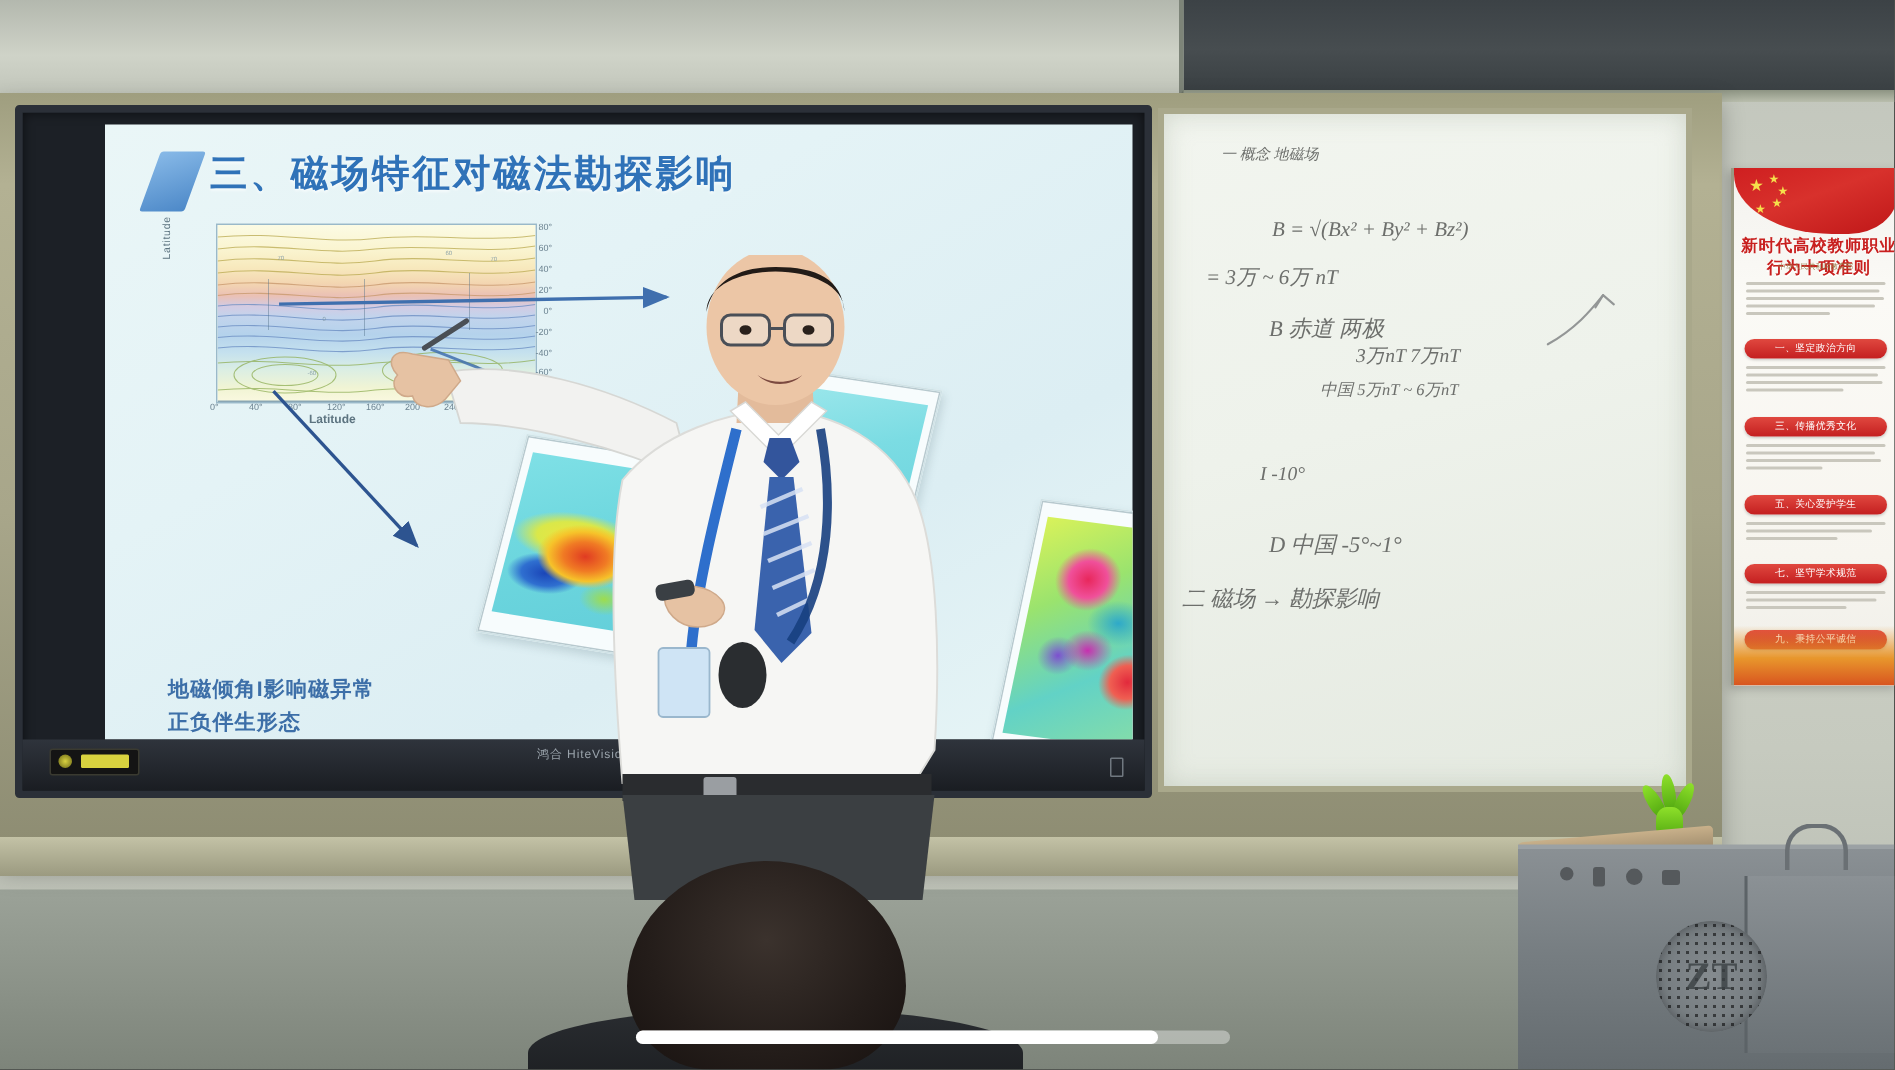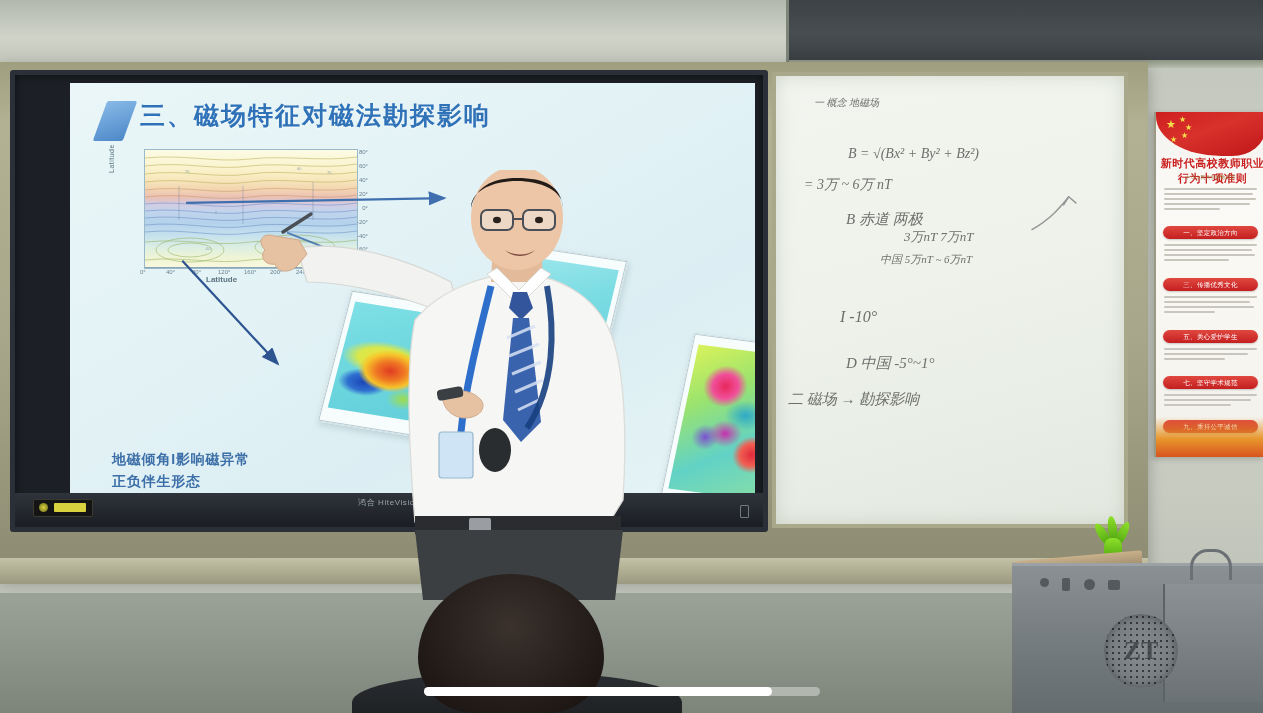--- a/index.html
+++ b/index.html
@@ -313,21 +313,21 @@
         <path d="M250,150 C268,140 278,128 286,118"></path>
         <path d="M286,118 L281,126 M286,118 L293,124"></path>
       </g>
     </svg>
     <div class="wb-note" style="left:38px;top:20px;font-size:10px;">一 概念  地磁场</div>
     <div class="wb-note" style="left:72px;top:70px;font-size:14px;">B = √(Bx² + By² + Bz²)</div>
     <div class="wb-note" style="left:28px;top:100px;font-size:14px;">= 3万 ~ 6万 nT</div>
     <div class="wb-note" style="left:70px;top:134px;font-size:15px;">B    赤道      两极</div>
     <div class="wb-note" style="left:108px;top:152px;font-size:13px;margin-left:20px;">3万nT            7万nT</div>
     <div class="wb-note" style="left:104px;top:176px;font-size:11px;">中国  5万nT  ~  6万nT</div>
-    <div class="wb-note" style="left:64px;top:232px;font-size:16px;">I        -10°</div>
+    <div class="wb-note" style="left:64px;top:232px;font-size:13px;">I        -10°</div>
     <div class="wb-note" style="left:70px;top:278px;font-size:15px;">D    中国  -5°~1°</div>
     <div class="wb-note" style="left:12px;top:314px;font-size:15px;">二 磁场 → 勘探影响</div>
   </div>
 
   <div class="poster">
     <div class="poster-flag"></div>
     <span class="poster-star" style="left:10px;top:7px;font-size:11px;">★</span>
     <span class="poster-star" style="left:23px;top:4px;">★</span>
     <span class="poster-star" style="left:29px;top:12px;">★</span>
     <span class="poster-star" style="left:25px;top:20px;">★</span>

